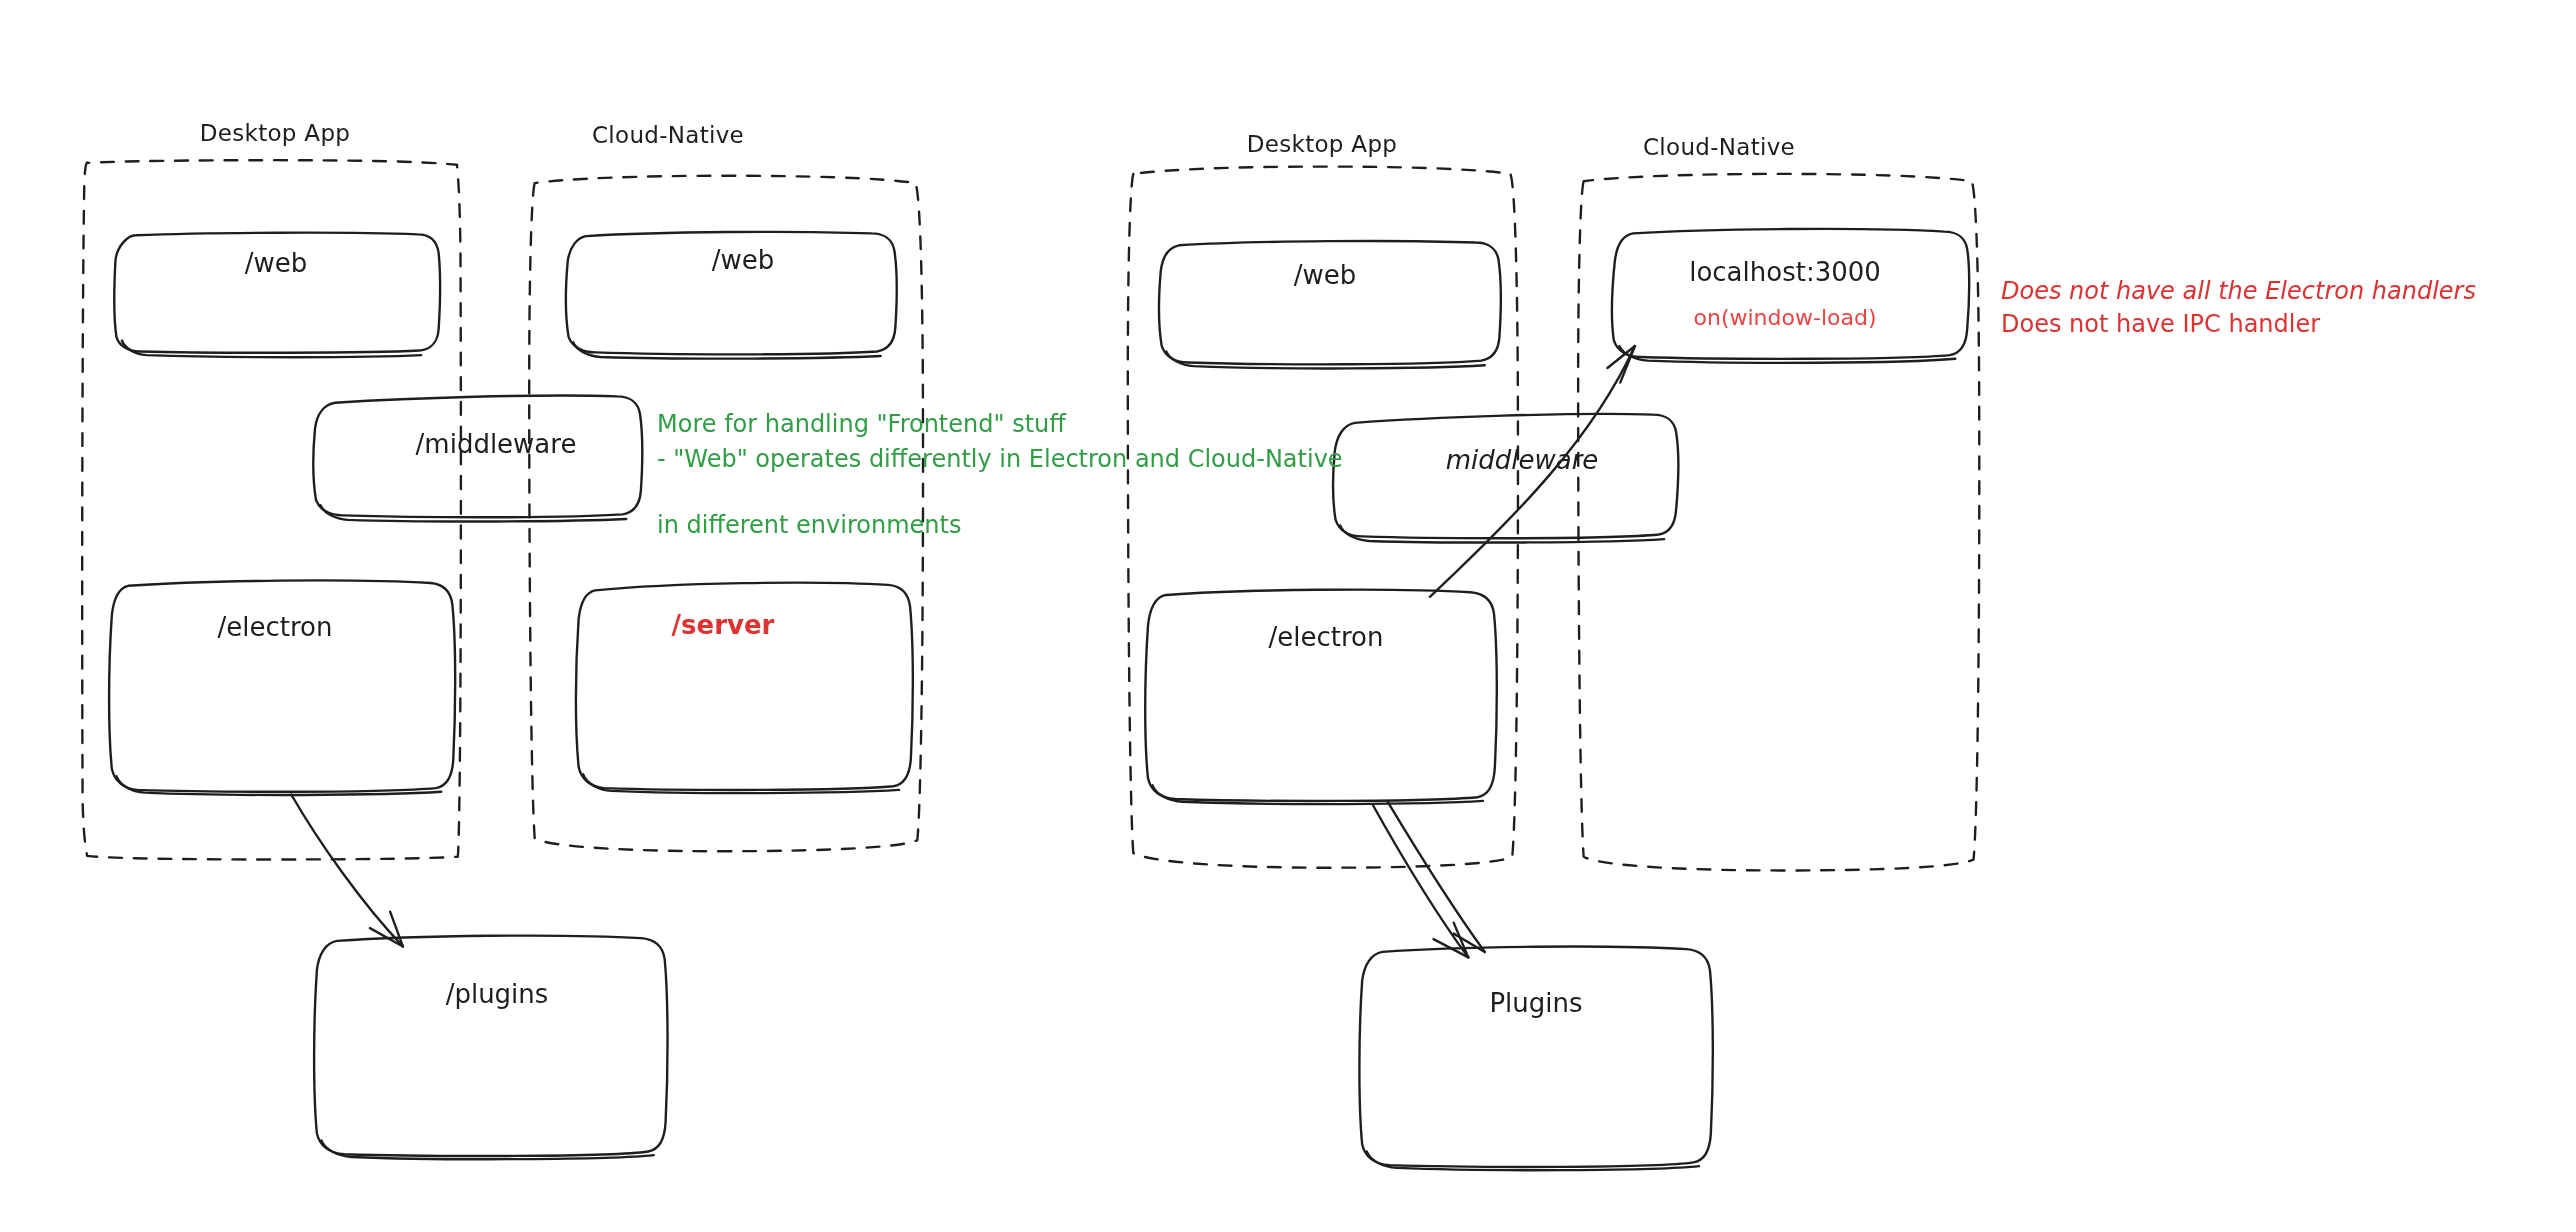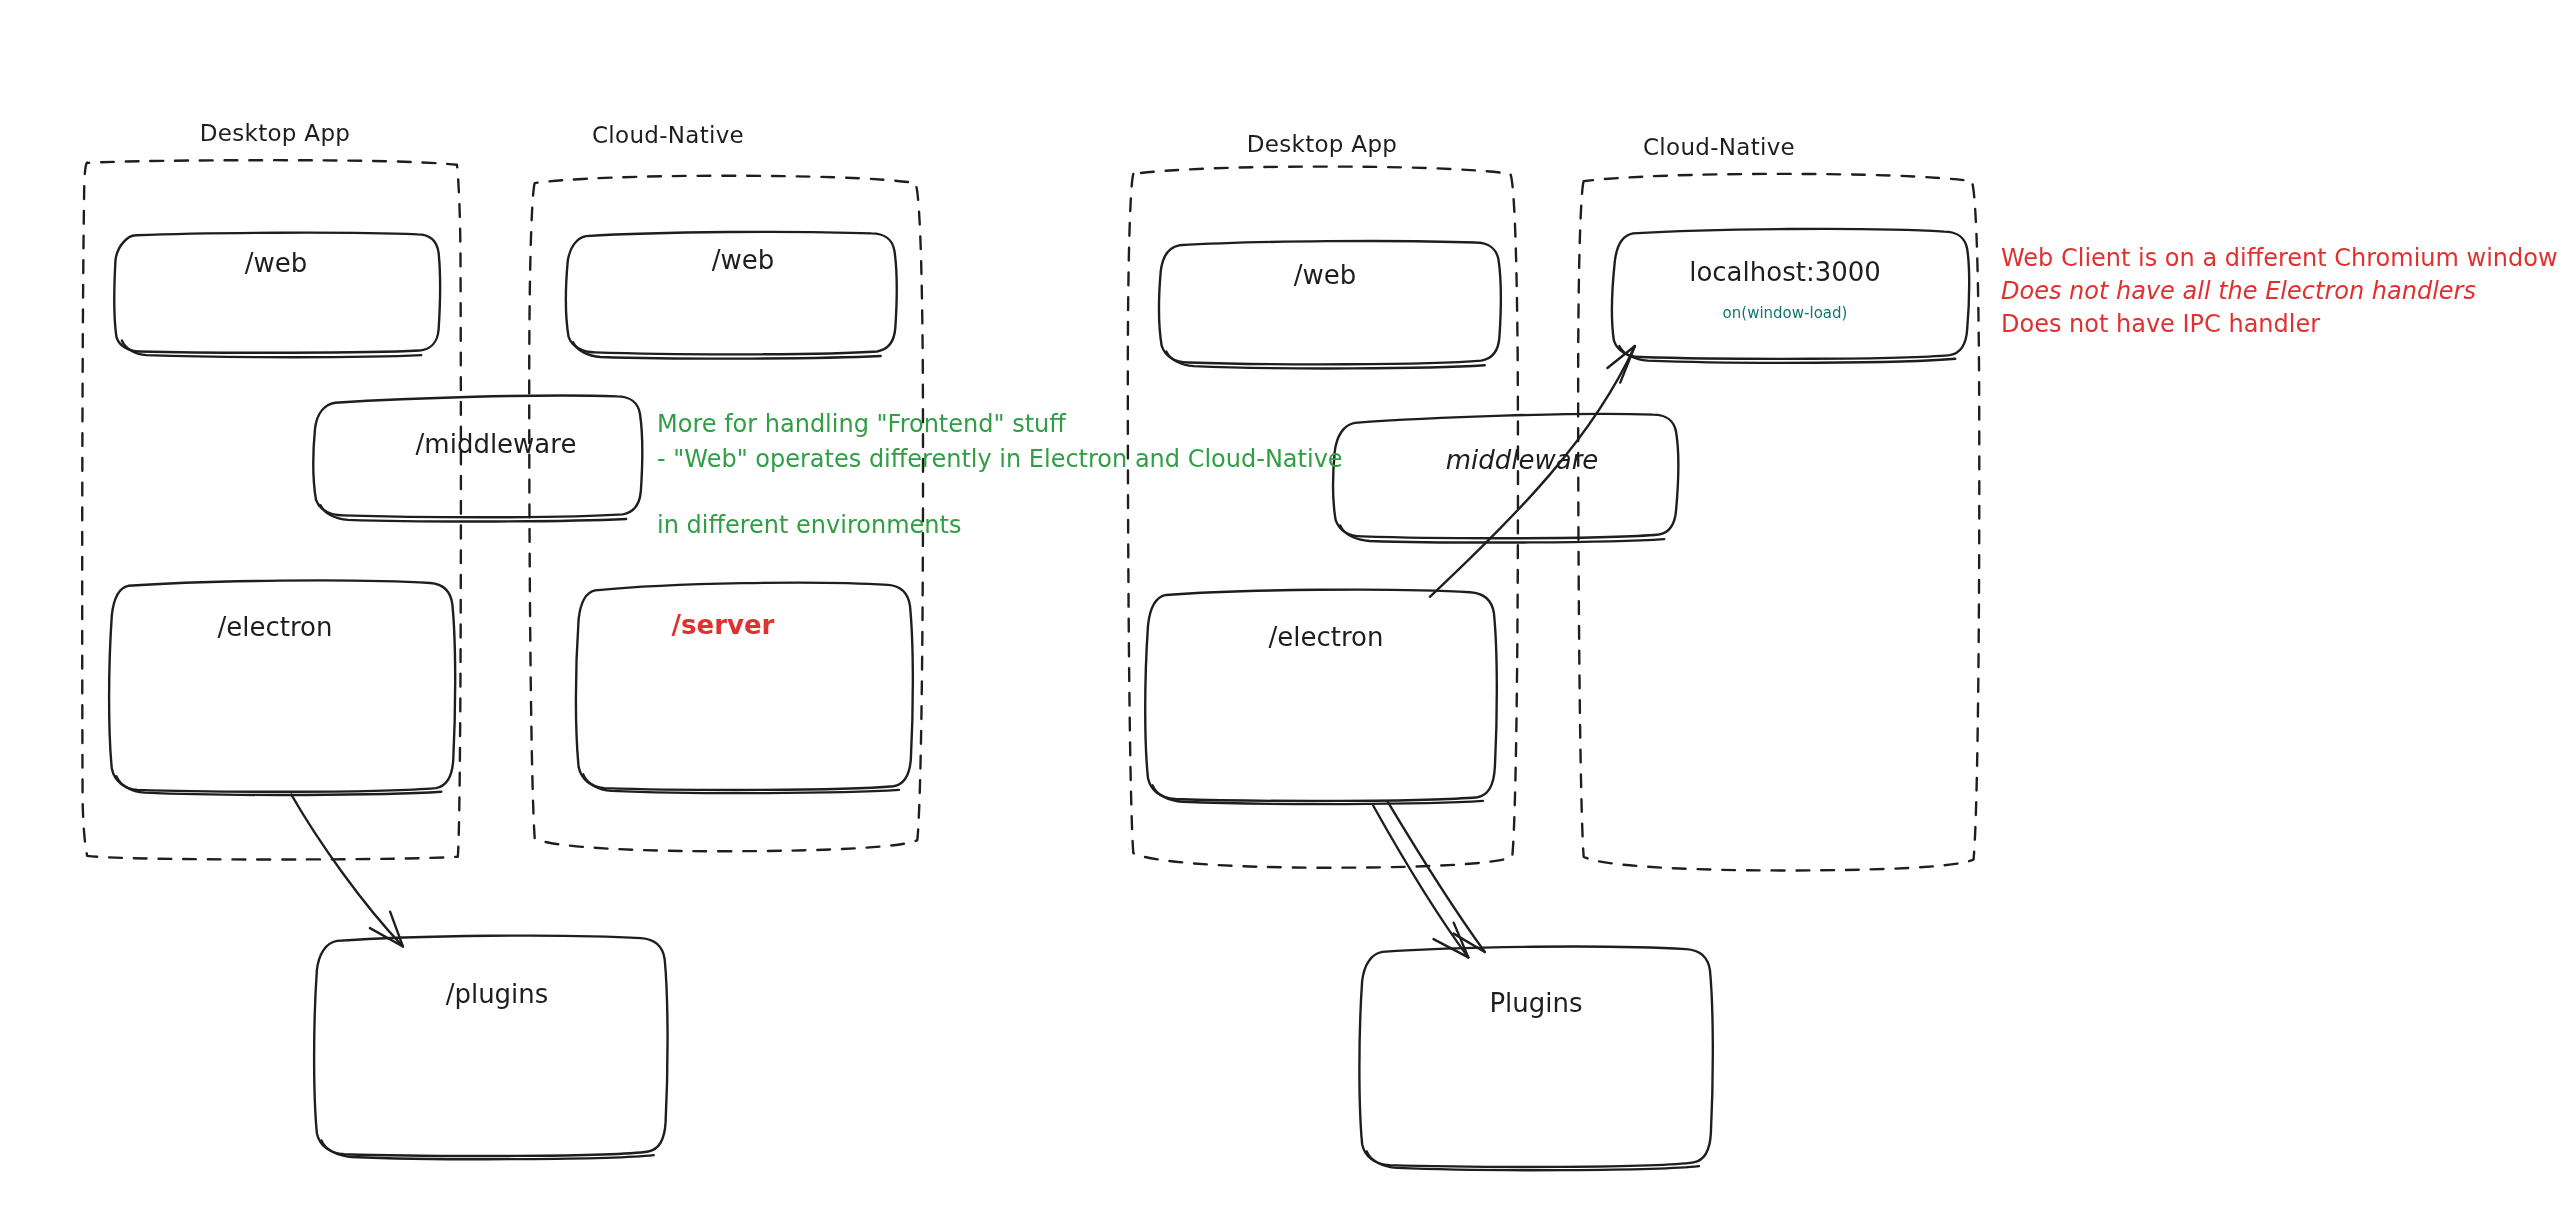--- a/index.html
+++ b/index.html
@@ -49,22 +49,22 @@
   .note-red {
     color: #e03131;
     font-size: 24px;
     line-height: 1.38;
   }
   .label-red {
     color: #e03131;
     font-size: 26px;
   }
   .label-red-small {
-    color: #0f766e;
-    font-size: 15px;
+    color: #ef4444;
+    font-size: 22px;
   }
   .center {
     text-align: center;
     transform: translateX(-50%);
   }
 </style>
 </head>
 <body>
 
 <div id="canvas">
@@ -242,19 +242,18 @@
     <div class="tx box-label center" style="left:1785px; top:256px;">localhost:3000</div>
 
     <div class="tx label-red-small center" style="left:1785px; top:304px;">on(window-load)</div>
 
     <div class="tx box-label center" style="left:1522px; top:444px;font-style:italic;">middleware</div>
 
     <div class="tx box-label center" style="left:1326px; top:621px;">/electron</div>
 
     <div class="tx box-label center" style="left:1536px; top:987px;">Plugins</div>
 
-    <div class="tx note-red" style="left:2001px; top:242px;">Web Client is on a different Chromium window</div>
     <div class="tx note-red" style="left:2001px; top:275px;font-style:italic;">Does not have all the Electron handlers</div>
     <div class="tx note-red" style="left:2001px; top:308px;">Does not have IPC handler</div>
 
   </div>
 </div>
 
 
 </body></html>

